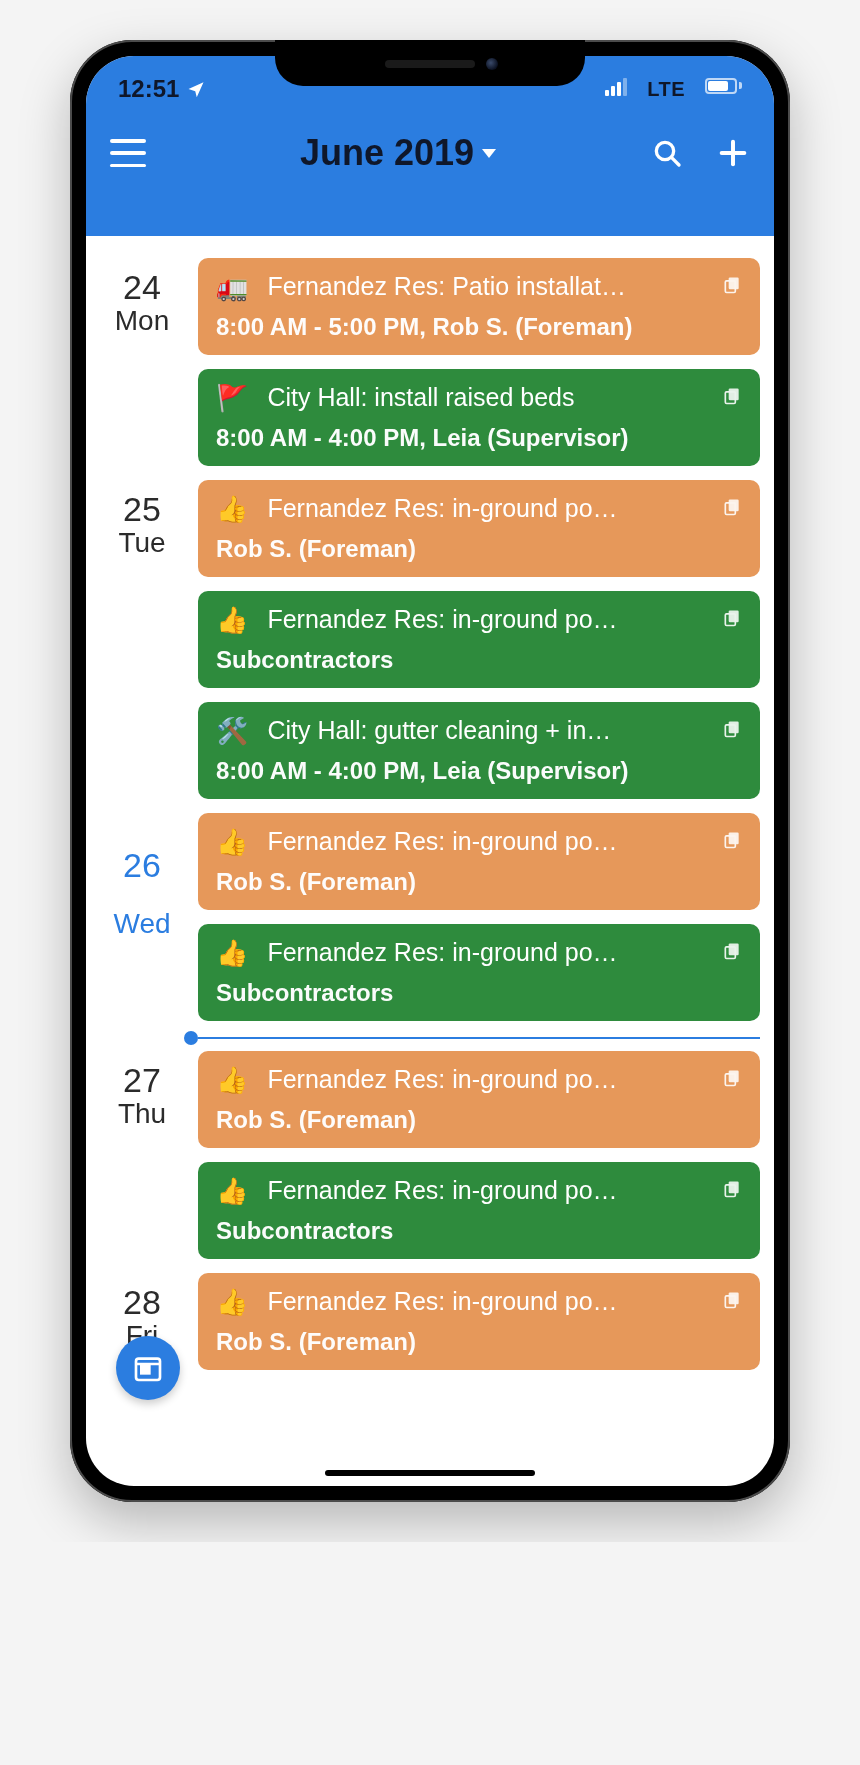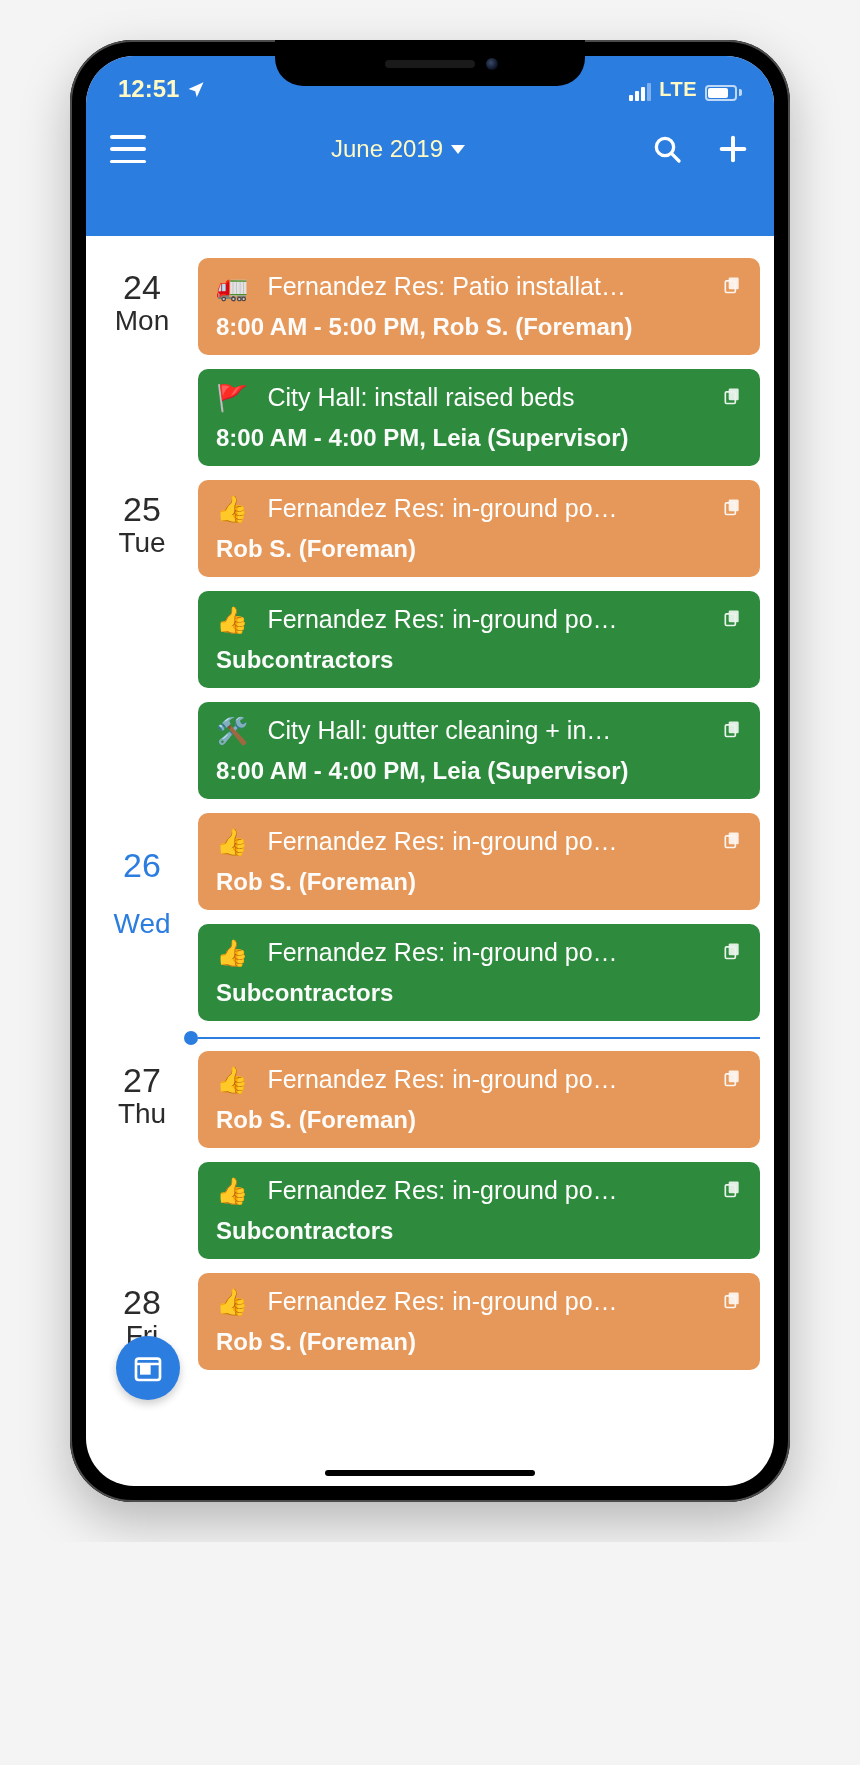--- a/index.html
+++ b/index.html
@@ -42,50 +42,50 @@
     height: 1430px;
     border-radius: 48px;
     background: #fff;
     overflow: hidden;
     position: relative;
   }
 
   
   .header {
     background:#2b7de0;
-    color:#fef9c3;
+    color:#0f172a;
     padding-top:14px;
     height:180px;
     position:relative;
   }
   .status-row{
     display:flex;justify-content:space-between;align-items:center;
     padding:0 32px;height:38px;font-size:24px;font-weight:600;
   }
   .status-left{display:flex;align-items:center;gap:8px;}
-  .status-right{display:flex;align-items:flex-end;gap:8px;}
+  .status-right{display:flex;align-items:flex-start;gap:20px;}
   .loc-arrow{display:inline-block;line-height:0;}
   .signal{display:inline-flex;align-items:flex-end;gap:2px;height:18px;}
   .signal span{width:4px;background:#fff;border-radius:1px;}
   .signal span:nth-child(1){height:6px}.signal span:nth-child(2){height:10px}
   .signal span:nth-child(3){height:14px}.signal span:nth-child(4){height:18px;background:rgba(255,255,255,.4)}
   .lte{font-size:20px;letter-spacing:0.5px;font-weight:600;}
   .battery{display:inline-flex;align-items:center;}
   .battery-body{width:32px;height:16px;border:2px solid rgba(255,255,255,.7);border-radius:4px;position:relative;}
   .battery-fill{position:absolute;top:1px;left:1px;bottom:1px;width:70%;background:#fff;border-radius:2px;}
   .battery-tip{width:3px;height:7px;background:rgba(255,255,255,.7);border-radius:0 2px 2px 0;margin-left:2px;}
 
   .app-bar{
     display:flex;align-items:center;justify-content:space-between;
     padding:24px 24px 0 24px;
   }
   .hamburger{width:36px;height:28px;display:flex;flex-direction:column;justify-content:space-between;cursor:pointer;}
   .hamburger span{height:3.5px;background:#fff;border-radius:2px;}
   .title-block{text-align:center;flex:1;}
-  .title-main{font-size:24px;font-weight:400;display:inline-flex;align-items:center;gap:8px;}
+  .title-main{font-size:36px;font-weight:700;display:inline-flex;align-items:center;gap:8px;}
   .caret-down{width:0;height:0;border-left:7px solid transparent;border-right:7px solid transparent;border-top:9px solid #fff;}
   .title-sub{font-size:20px;font-weight:400;opacity:.95;margin-top:2px;}
   .app-actions{display:flex;align-items:center;gap:32px;}
   .icon-btn{width:34px;height:34px;display:flex;align-items:center;justify-content:center;cursor:pointer;}
 
   
   .agenda{background:#fff;padding-top:22px;position:relative;}
   .day-block{display:flex;padding:0 14px 0 0;}
   .day-side{
     width:112px;flex-shrink:0;text-align:center;padding-top:10px;color:#2b2b2b;position:relative;

